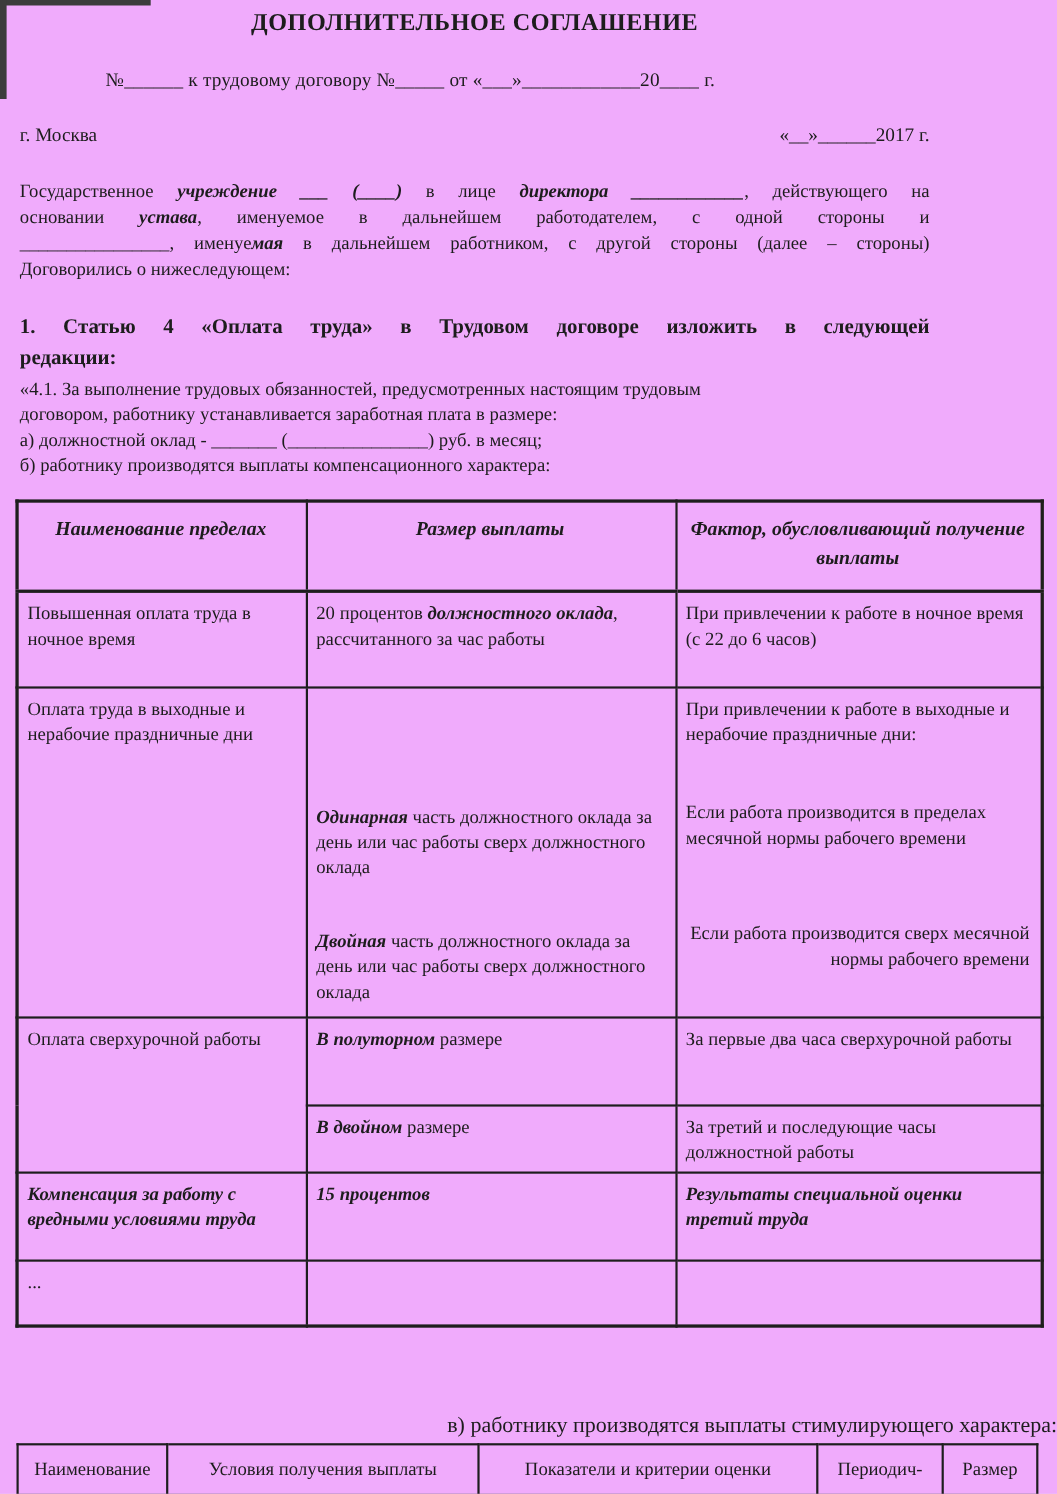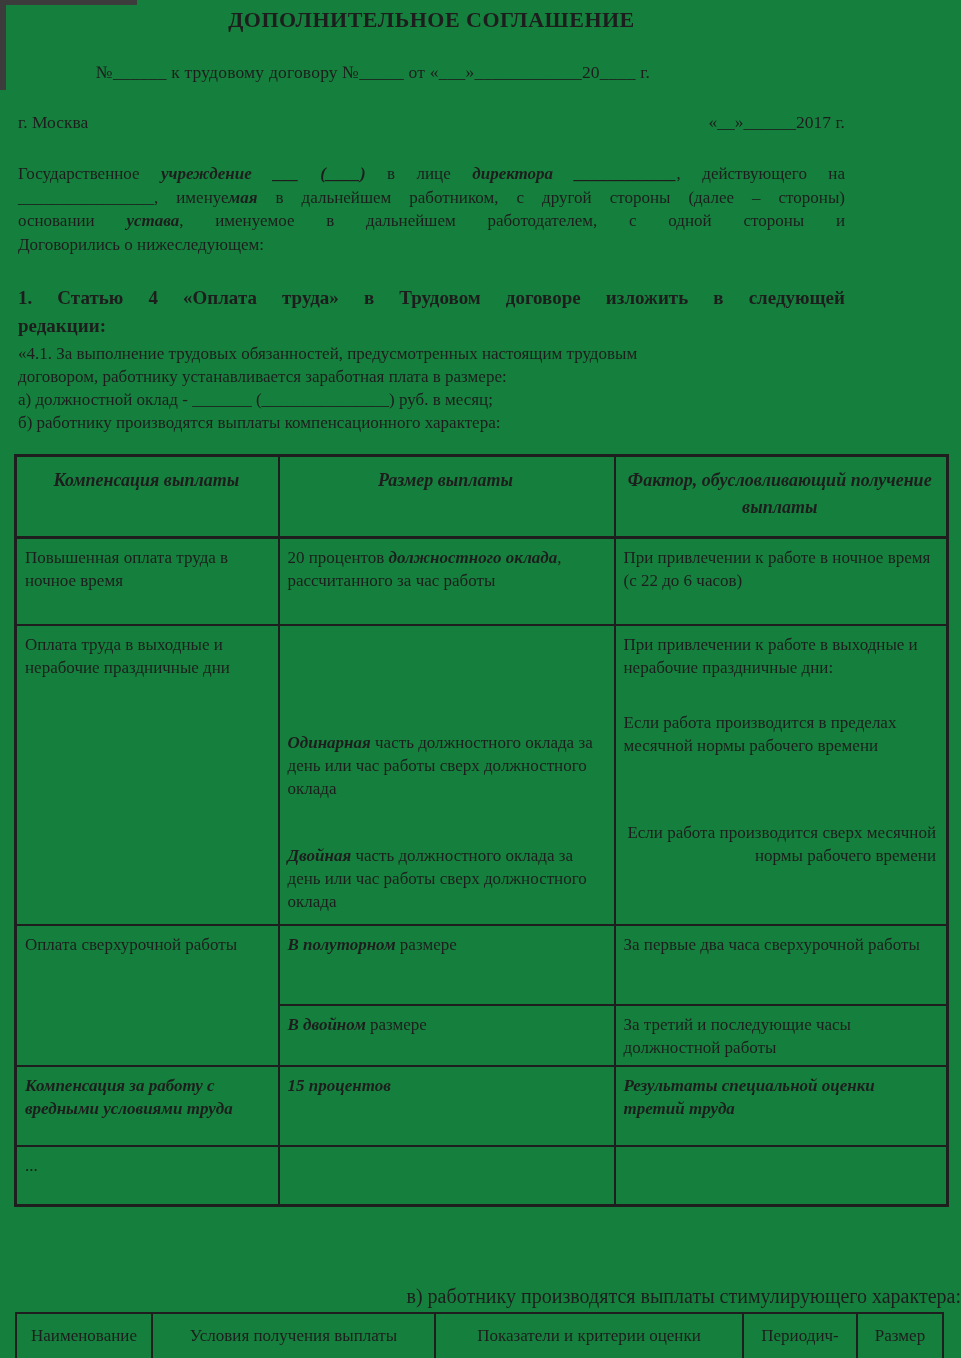--- a/index.html
+++ b/index.html
@@ -1,21 +1,21 @@
 <!DOCTYPE html>
 <html lang="ru"><head>
 <meta charset="utf-8">
 <style>
   html, body { margin: 0; padding: 0; }
   body { background: #e9e9e9; }
   .page {
     position: relative;
     width: 961px;
     height: 1358px;
-    background: #15803d;
+    background: #f0abfc;
     overflow: hidden;
     font-family: "Liberation Serif", "DejaVu Serif", serif;
     color: #1d1d1d;
     -webkit-font-smoothing: antialiased;
   }
   
   .artifact-top { position: absolute; left: 0; top: 0; width: 137px; height: 5px; background: #3c3c3c; }
   .artifact-left { position: absolute; left: 0; top: 0; width: 6px; height: 90px; background: #3c3c3c; }
 
   .text-col { margin-left: 18px; width: 827px; }
@@ -81,21 +81,21 @@
     font-weight: 700;
     font-style: italic;
     font-size: 18px;
     line-height: 27px;
     padding-top: 10px;
     border-bottom: 3px solid #1e1e1e;
   }
   .p0 { margin: 0; }
   .mt-odinarnaya { margin: 98px 0 0 0; }
   .mt-dvoynaya   { margin: 44px 0 0 0; }
-  .mt-within     { margin: 32px 0 0 0; font-family: Liberation Serif, serif; }
+  .mt-within     { margin: 48px 0 0 0; font-family: Liberation Serif, serif; }
   .mt-over       { margin: 64px 0 0 0; text-align: right; }
 
   .clause-v {
     margin-top: 78px;
     margin-left: 18px;
     font-size: 20px;
     line-height: 23px;
     text-align: right;
   }
   .incentive-table {
@@ -124,22 +124,22 @@
 
     <div class="agreement-line">№______ к трудовому договору №_____ от «___»____________20____ г.</div>
 
     <div class="city-row">
       <span>г. Москва</span>
       <span>«__»______2017 г.</span>
     </div>
 
     <div class="intro">
       <div class="just-line"><span>Государственное </span><span class="bi">учреждение</span><span> </span><span class="bi">___ (____)</span><span> в лице </span><span class="bi">директора ____________</span><span>, действующего на</span></div>
+      <div class="just-line"><span>основании </span><span class="bi">устава</span><span>, именуемое в дальнейшем работодателем, с одной стороны и</span></div>
       <div class="just-line"><span>________________, именуе</span><span class="bi">мая</span><span> в дальнейшем работником, с другой стороны (далее – стороны)</span></div>
-      <div class="just-line"><span>основании </span><span class="bi">устава</span><span>, именуемое в дальнейшем работодателем, с одной стороны и</span></div>
       <div>Договорились о нижеследующем:</div>
     </div>
 
     <div class="heading">
       <div class="just-line">1. Статью 4 «Оплата труда» в Трудовом договоре изложить в следующей</div>
       <div>редакции:</div>
     </div>
 
     <div class="p41">
       <div>«4.1. За выполнение трудовых обязанностей, предусмотренных настоящим трудовым</div>
@@ -150,21 +150,21 @@
   </div>
 
   <table class="main-table">
     <colgroup>
       <col style="width:263px">
       <col style="width:336px">
       <col style="width:333px">
     </colgroup>
     <tbody>
       <tr class="thead" style="height:82px">
-        <td>Компенсация выплаты</td>
+        <td>Наименование пределах</td>
         <td>Размер выплаты</td>
         <td>Фактор, обусловливающий получение выплаты</td>
       </tr>
 
       <tr style="height:87px">
         <td>Повышенная оплата труда в ночное время</td>
         <td><span>20 процентов </span><span class="bi">должностного оклада</span><span>, рассчитанного за час работы</span></td>
         <td>При привлечении к работе в ночное время (с 22 до 6 часов)</td>
       </tr>
 

